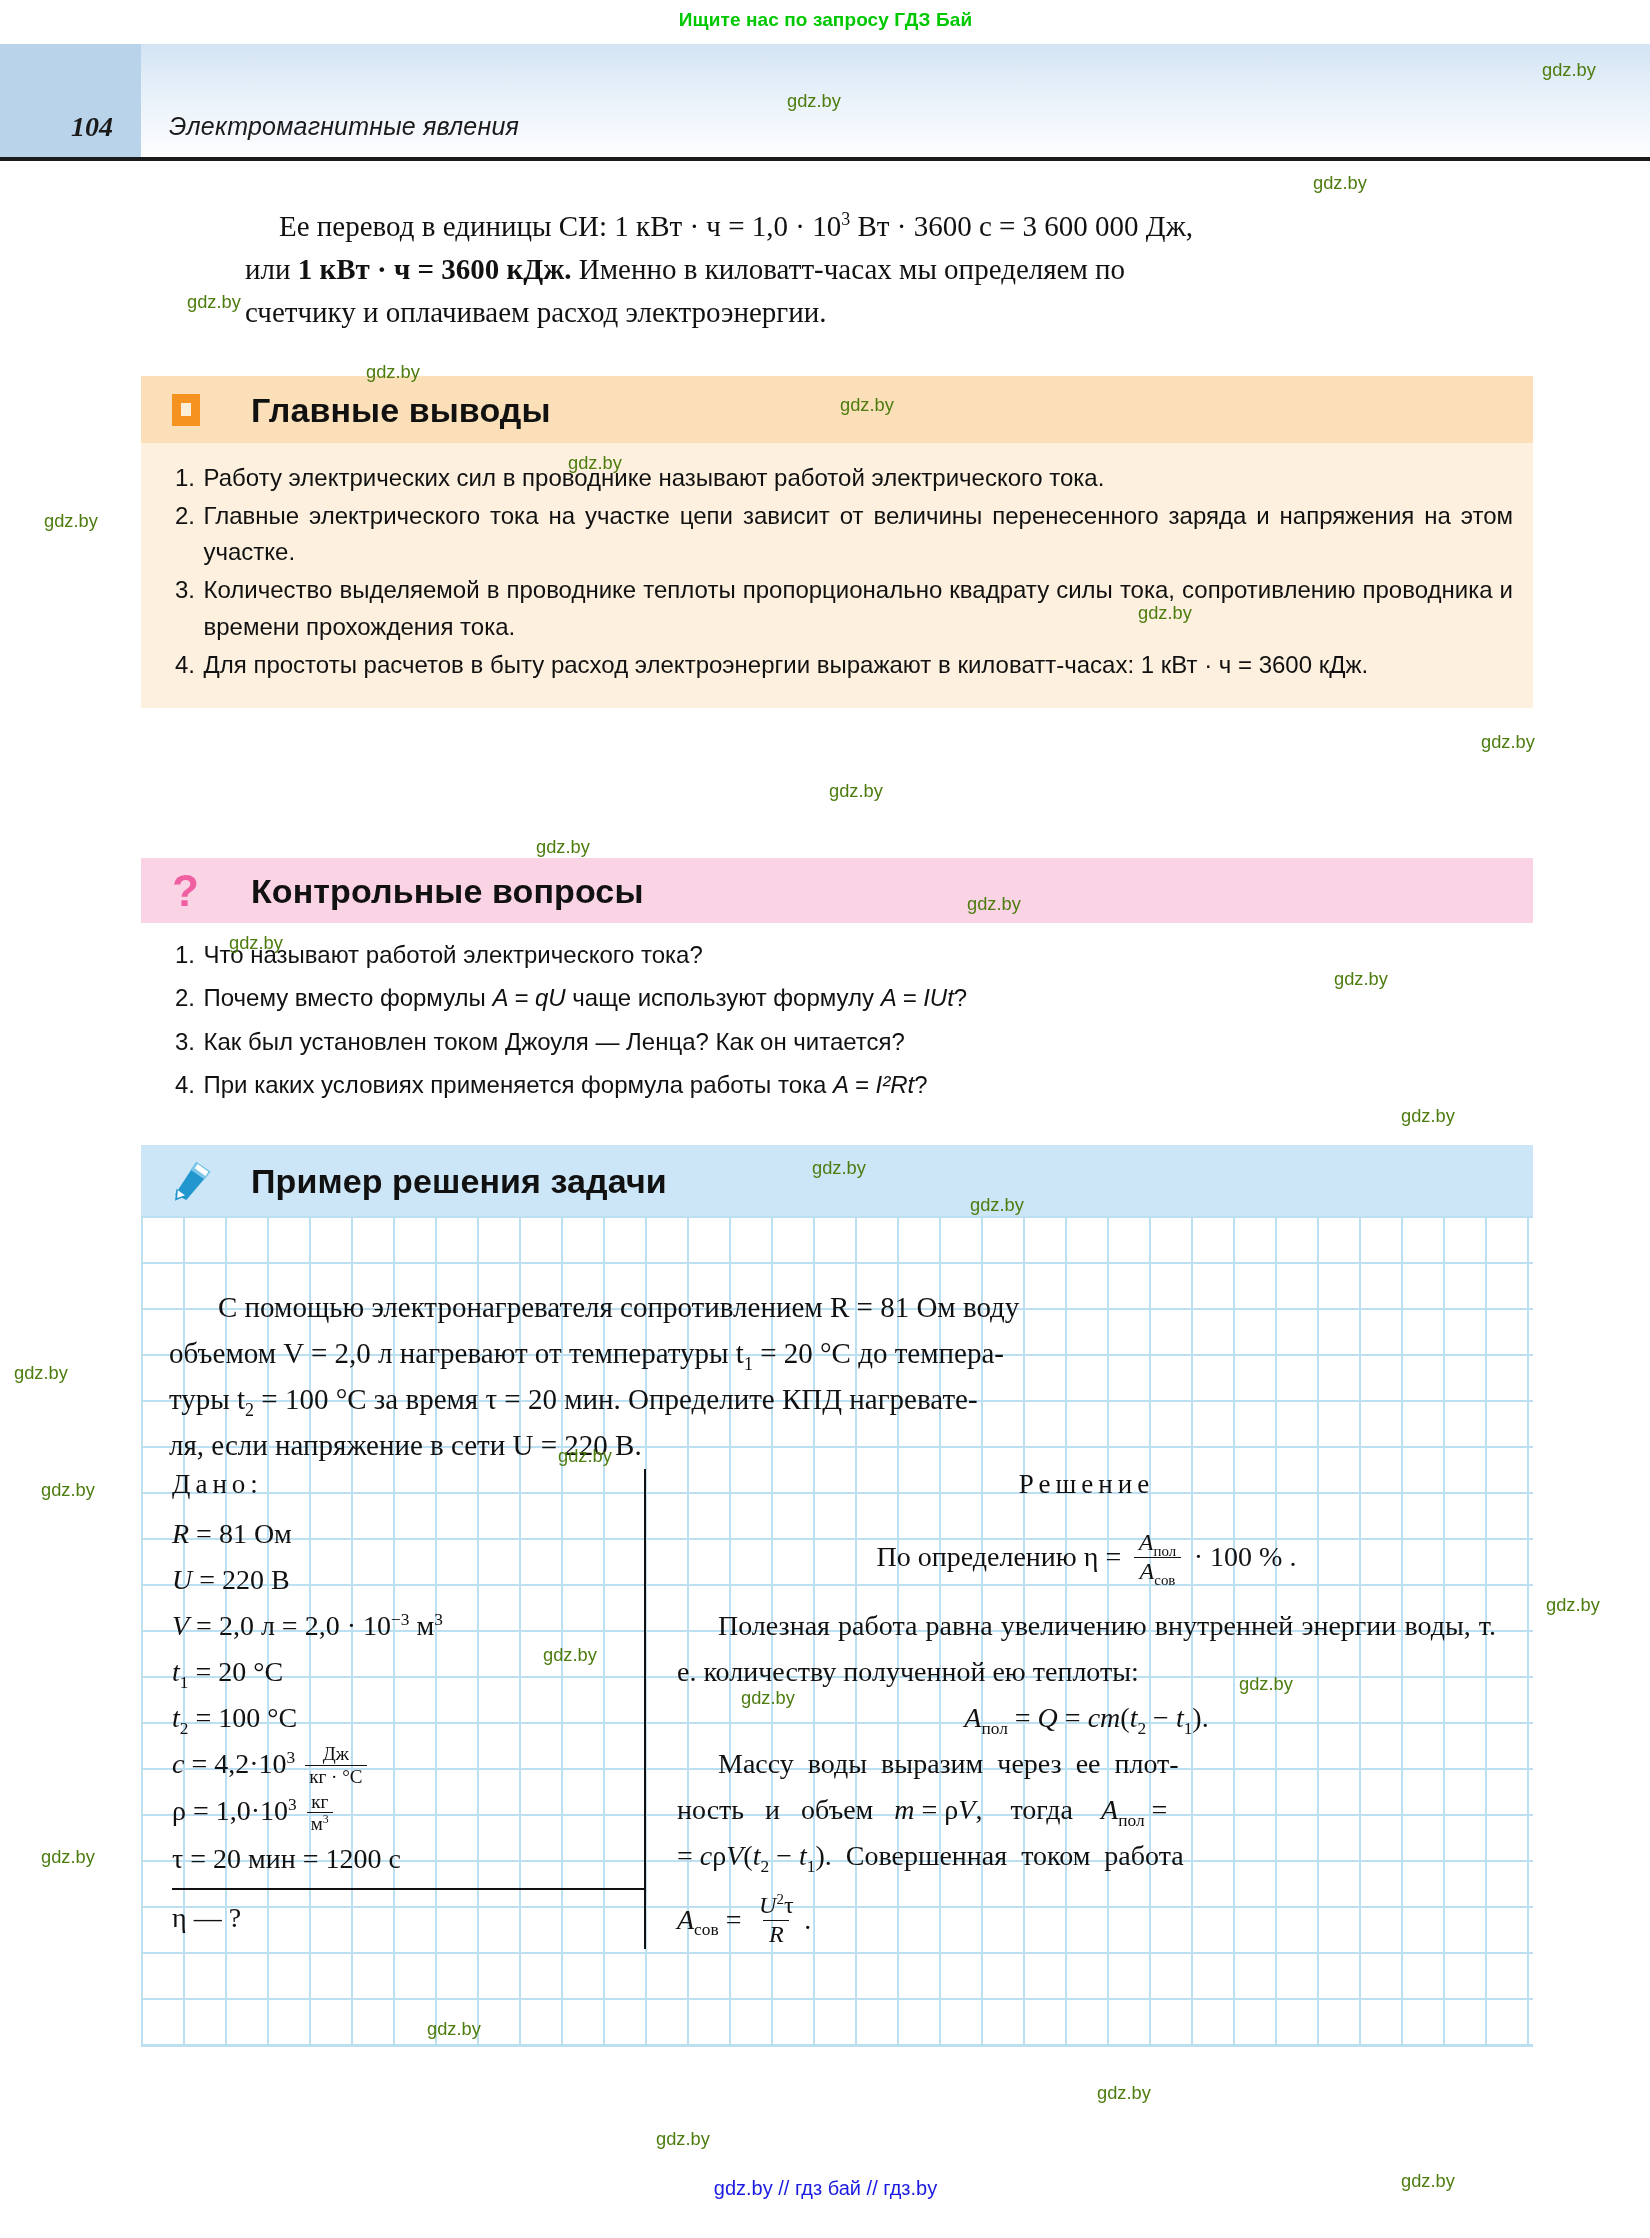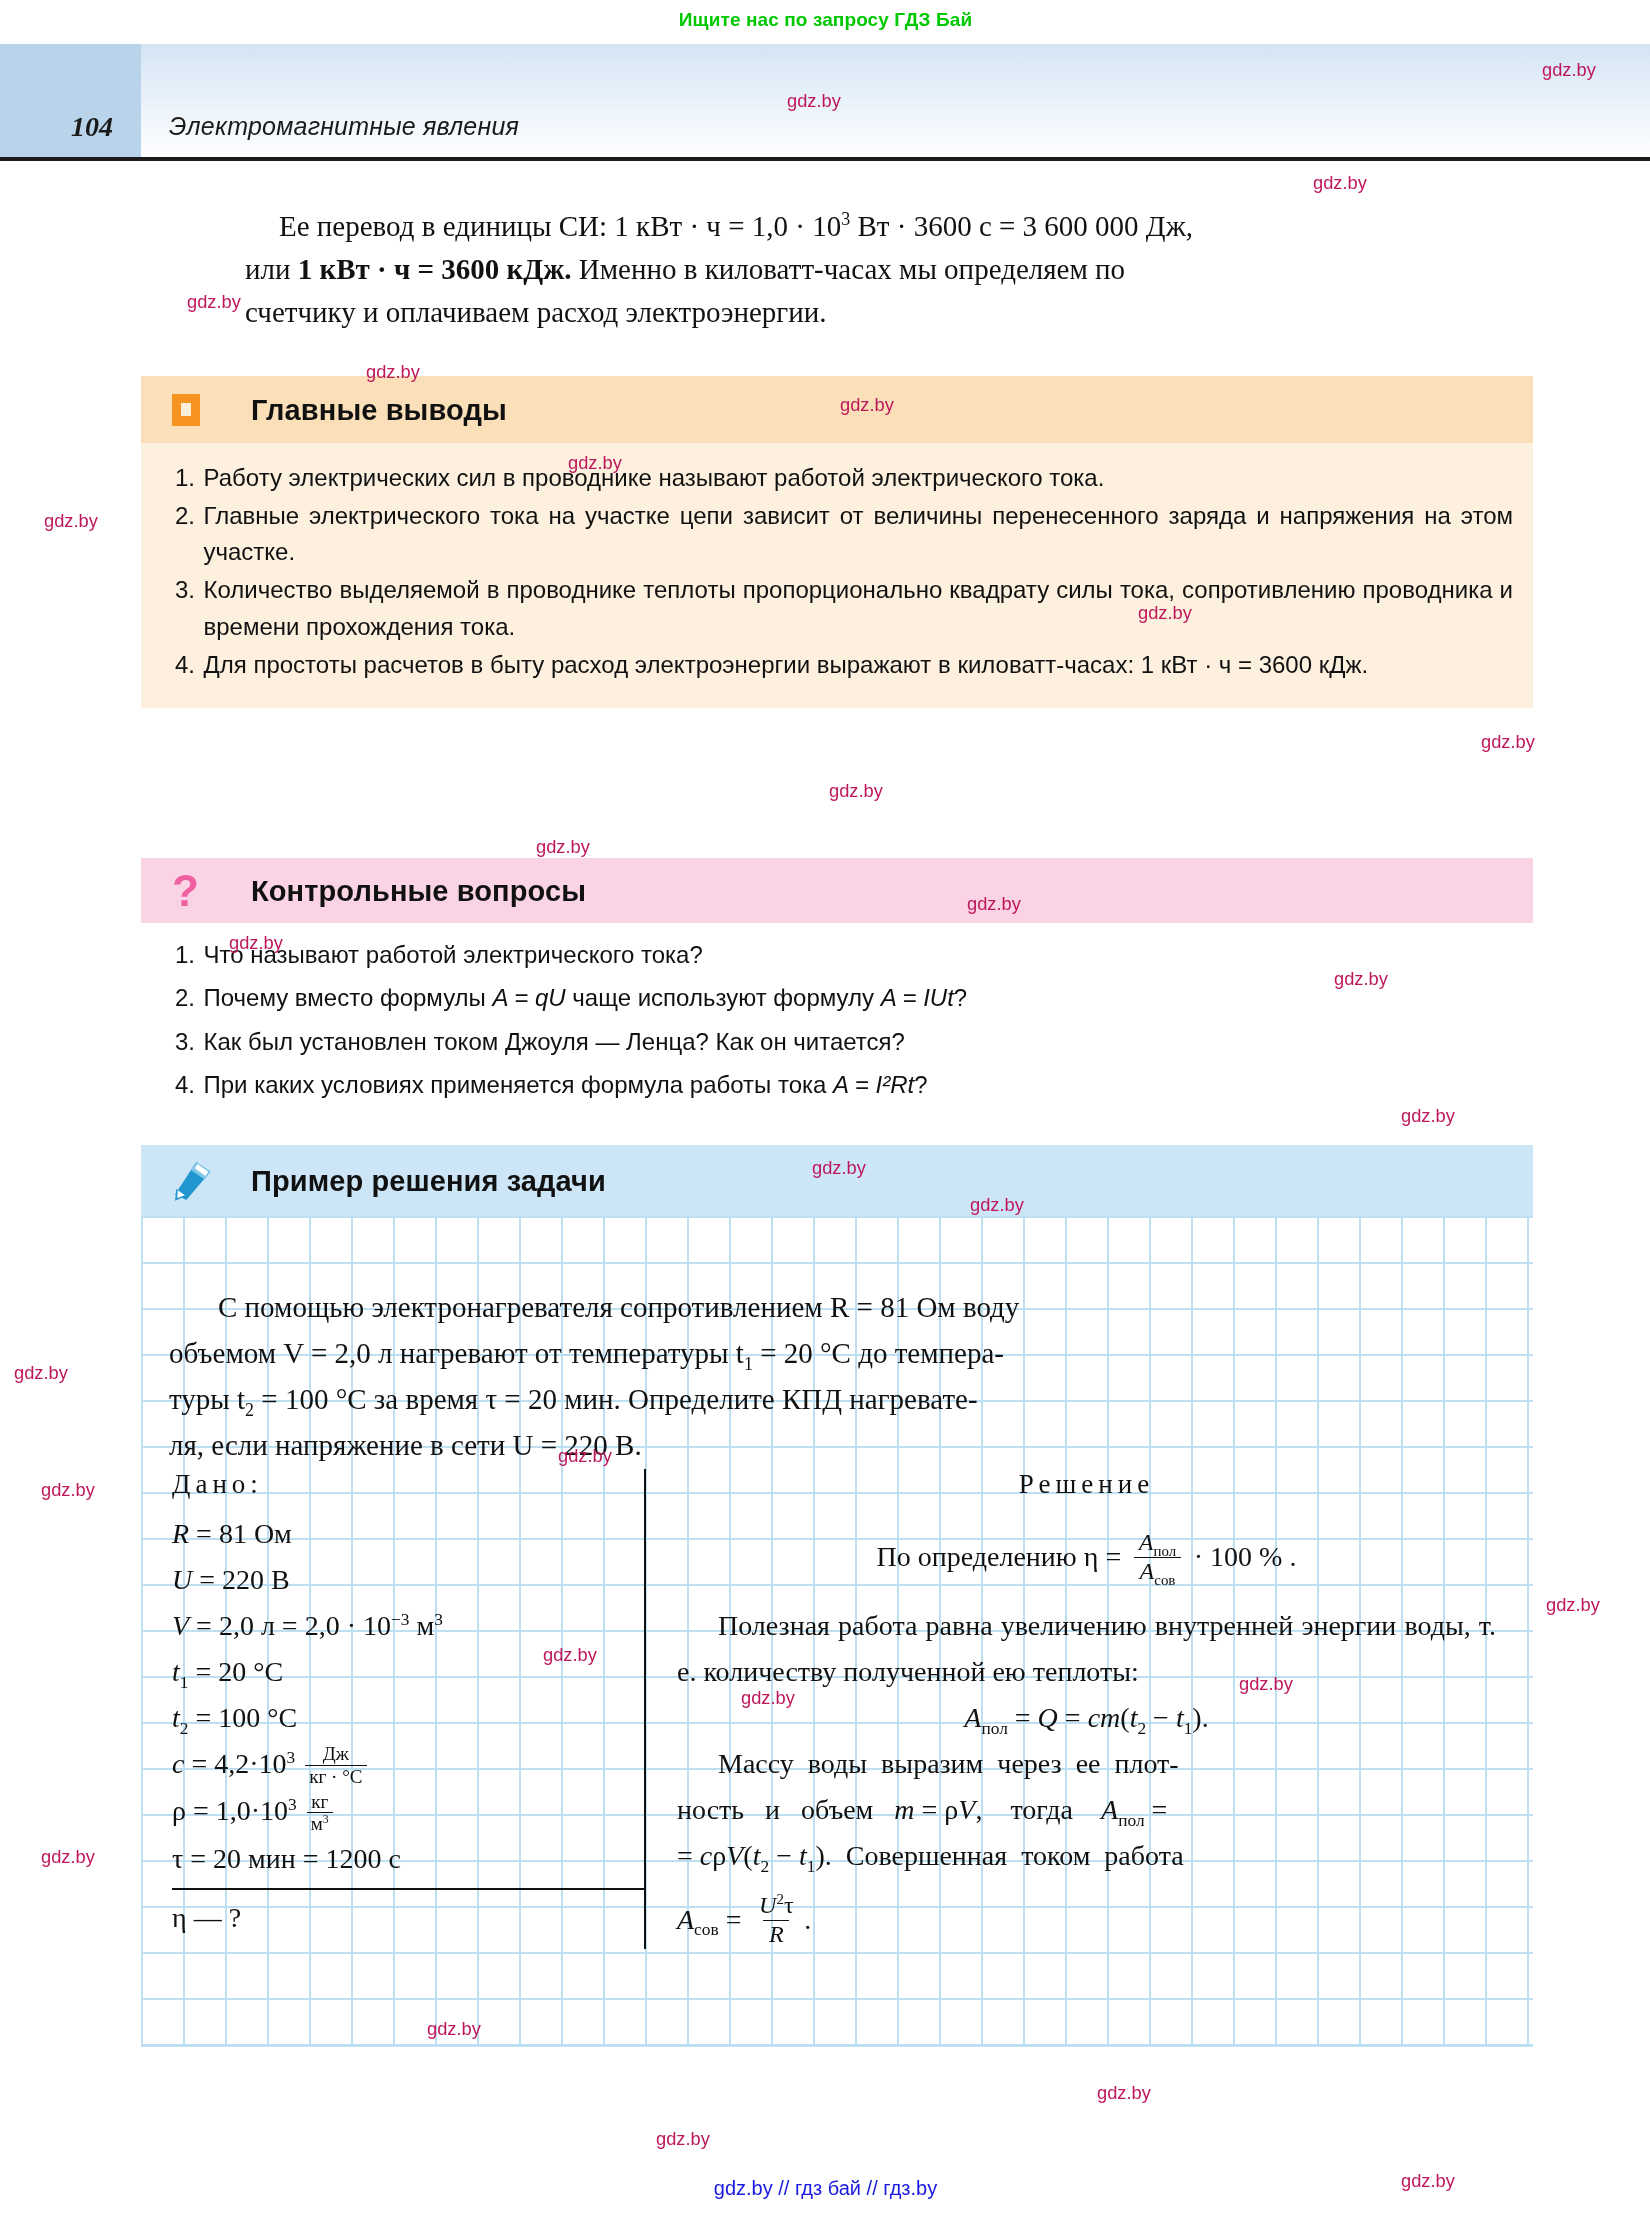--- a/index.html
+++ b/index.html
@@ -105,21 +105,21 @@
     position: absolute;
     left: 31px; top: 50%;
     transform: translateY(-50%);
   }
   .callout-head .head-title {
     position: absolute;
     left: 110px; top: 50%;
     transform: translateY(-50%);
     font-family: "Liberation Sans", sans-serif;
     font-weight: bold;
-    font-size: 29px;
+    font-size: 34px;
     color: #111;
     letter-spacing: 0.1px;
   }
   .callout-body {
     font-family: "Liberation Sans", sans-serif;
     font-size: 24px;
     line-height: 1.52;
     color: #111;
   }
 
@@ -301,21 +301,21 @@
     font-family: "Liberation Sans", sans-serif;
     font-size: 20px;
     color: #1a1ae0;
   }
 
   
   .wm {
     position: absolute;
     font-family: "Liberation Sans", sans-serif;
     font-size: 18.3px;
-    color: #be185d;
+    color: #4d7c0f;
     white-space: nowrap;
     pointer-events: none;
   }
 </style>
 </head>
 <body>
 
 <div class="promo-strip">
   <span class="promo-text">Ищите нас по запросу ГДЗ Бай</span>
 </div>

